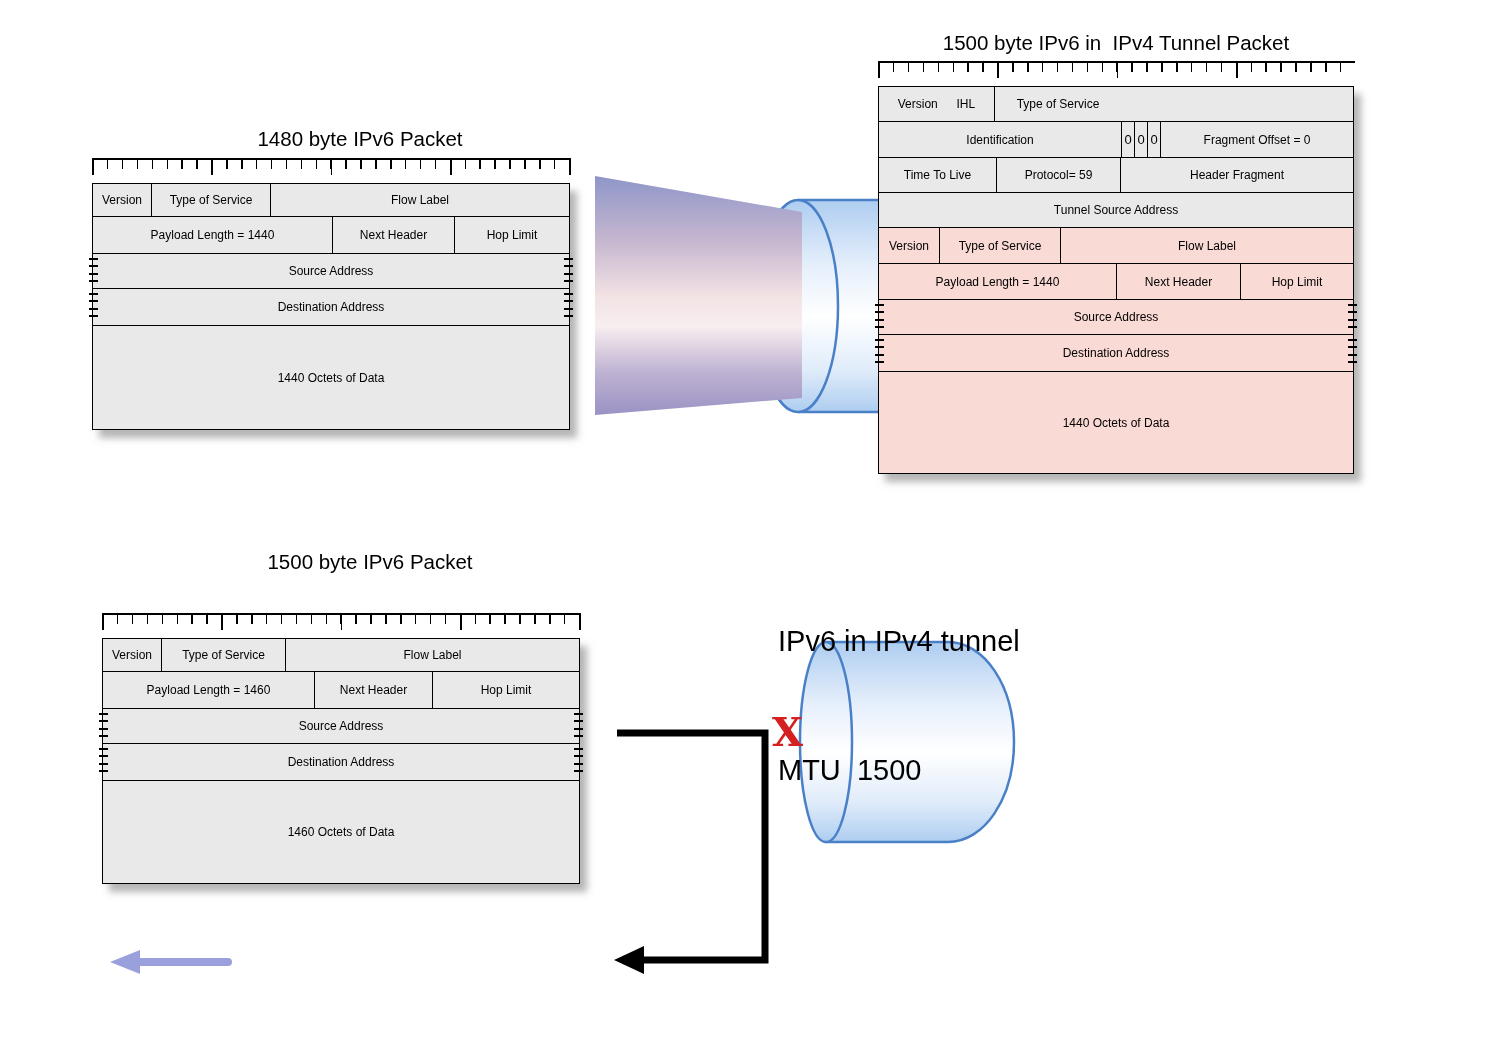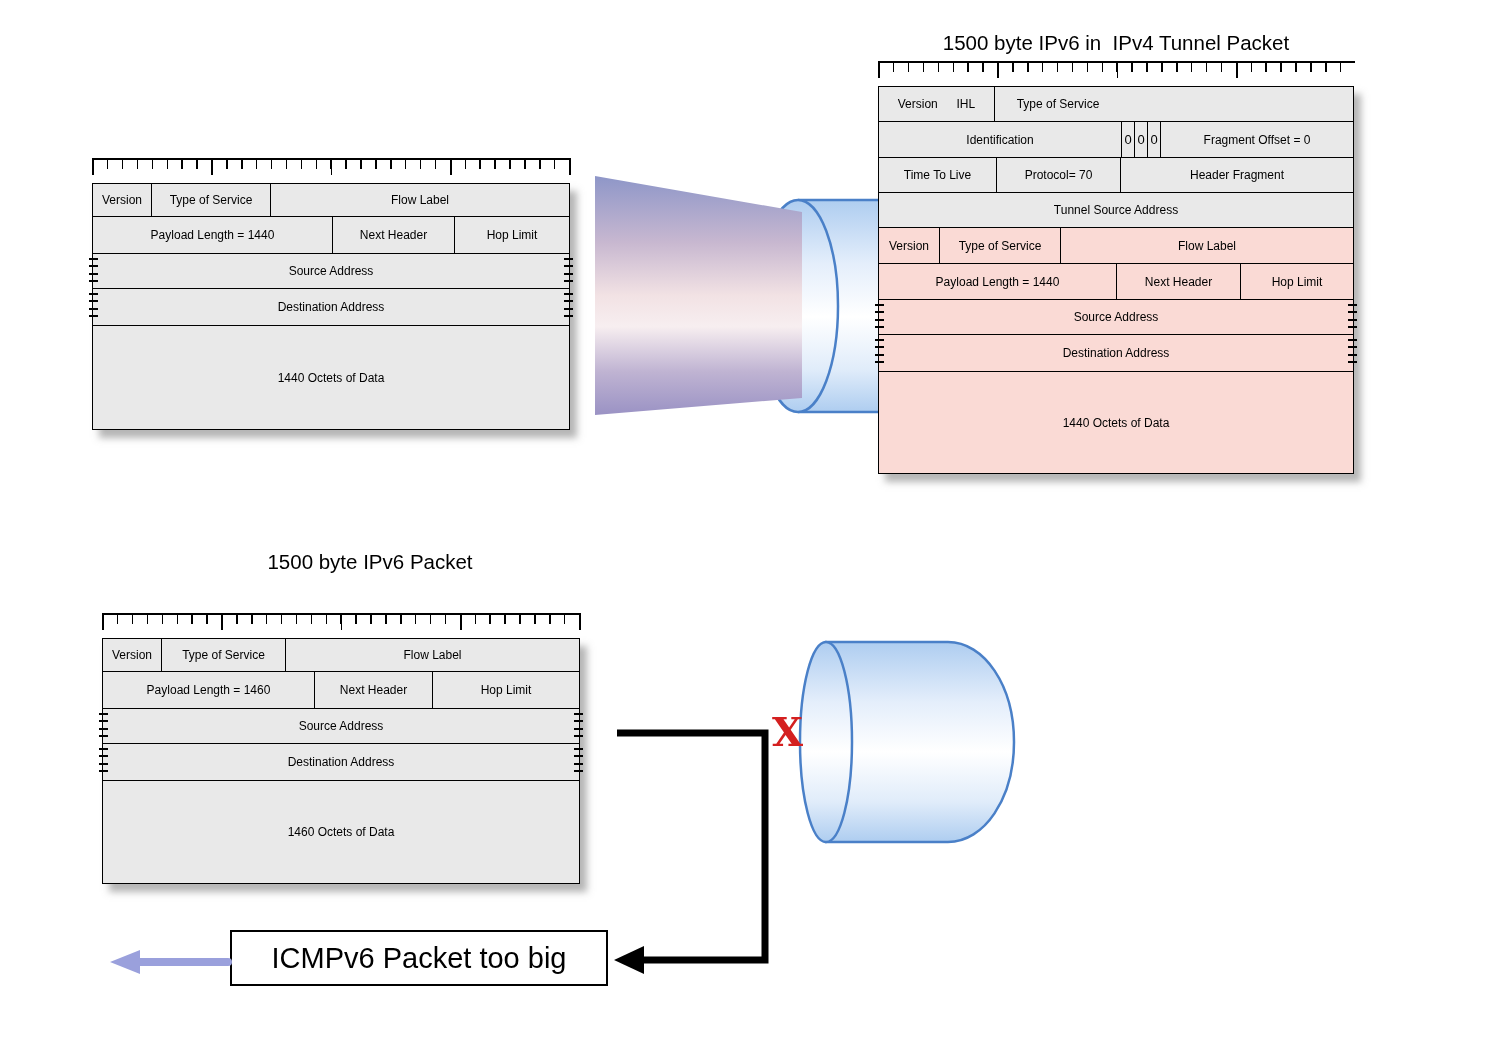--- a/index.html
+++ b/index.html
@@ -72,20 +72,21 @@
         <stop offset="0.3" stop-color="#e4eefb"></stop>
         <stop offset="0.55" stop-color="#ffffff"></stop>
         <stop offset="0.8" stop-color="#e0ecfa"></stop>
         <stop offset="1" stop-color="#aecdf0"></stop>
       </linearGradient>
     </defs>
     <path d="M28,2 H150 C186,2 216,45 216,102 C216,159 186,202 150,202 H28 Z" fill="url(#cylgrad2)" stroke="#4a80c8" stroke-width="2.5"></path>
     <ellipse cx="28" cy="102" rx="26" ry="100" fill="url(#cylgrad2)" stroke="#4a80c8" stroke-width="2.5"></ellipse>
   </svg>
 
+  <div class="pkt-title" style="left:121px;top:127px;width:478px">1480 byte IPv6 Packet</div>
   <div class="ruler" style="left:92px;top:158px;width:479px"></div>
   <div class="packet" style="left:92px;top:183px;width:478px">
     <div class="row" style="height:33px">
       <div class="cell gray" style="width:59px">Version</div>
       <div class="cell gray" style="width:119px">Type of Service</div>
       <div class="cell gray grow">Flow Label</div>
     </div>
     <div class="row" style="height:37px">
       <div class="cell gray" style="width:240px">Payload Length = 1440</div>
       <div class="cell gray" style="width:122px">Next Header</div>
@@ -122,21 +123,21 @@
     </div>
     <div class="row" style="height:36px">
       <div class="cell gray" style="width:243px">Identification</div>
       <div class="cell gray flag" style="width:13px">0</div>
       <div class="cell gray flag" style="width:13px">0</div>
       <div class="cell gray flag" style="width:13px">0</div>
       <div class="cell gray grow">Fragment Offset = 0</div>
     </div>
     <div class="row" style="height:35px">
       <div class="cell gray" style="width:118px">Time To Live</div>
-      <div class="cell gray" style="width:124px">Protocol= 70</div>
+      <div class="cell gray" style="width:124px">Protocol= 59</div>
       <div class="cell gray grow">Header Fragment</div>
     </div>
     <div class="row" style="height:35px">
       <div class="cell gray grow">Tunnel Source Address</div>
     </div>
     <div class="row" style="height:36px">
       <div class="cell pink" style="width:61px">Version</div>
       <div class="cell pink" style="width:121px">Type of Service</div>
       <div class="cell pink grow">Flow Label</div>
     </div>
@@ -157,20 +158,24 @@
         <span class="jag jag-l"></span>
         <span>Destination Address</span>
         <span class="jag jag-r"></span>
       </div>
     </div>
     <div class="row" style="height:101px">
       <div class="cell pink grow">1440 Octets of Data</div>
     </div>
   </div>
 
+  <div class="tunnel-label" style="left:778px;top:534px">
+    <div>IPv6 in IPv4 tunnel</div>
+    <div>MTU  1500</div>
+  </div>
 
   <div class="pkt-title" style="left:131px;top:550px;width:478px">1500 byte IPv6 Packet</div>
   <div class="ruler" style="left:102px;top:613px;width:479px"></div>
   <div class="packet" style="left:102px;top:638px;width:478px">
     <div class="row" style="height:33px">
       <div class="cell gray" style="width:59px">Version</div>
       <div class="cell gray" style="width:124px">Type of Service</div>
       <div class="cell gray grow">Flow Label</div>
     </div>
     <div class="row" style="height:37px">
@@ -197,20 +202,19 @@
     </div>
   </div>
 
   <div class="reject-x" style="left:772px;top:708px">X</div>
 
   <svg class="abs" style="left:600px;top:720px" width="180" height="260" viewBox="0 0 180 260">
     <polyline points="17,13 165,13 165,240 40,240" fill="none" stroke="#000" stroke-width="7"></polyline>
     <polygon points="14,240 44,226 44,254" fill="#000"></polygon>
   </svg>
 
-  <div class="icmp-box" style="left:230px;top:930px;width:378px;height:56px">ICMPv6 Packet too big</div>
 
   <svg class="abs" style="left:100px;top:945px" width="140" height="34" viewBox="0 0 140 34">
     <line x1="128" y1="17" x2="36" y2="17" stroke="#9aa0dc" stroke-width="8" stroke-linecap="round"></line>
     <polygon points="10,17 40,5 40,29" fill="#9aa0dc"></polygon>
   </svg>
 
 </div>
 
 </body></html>

